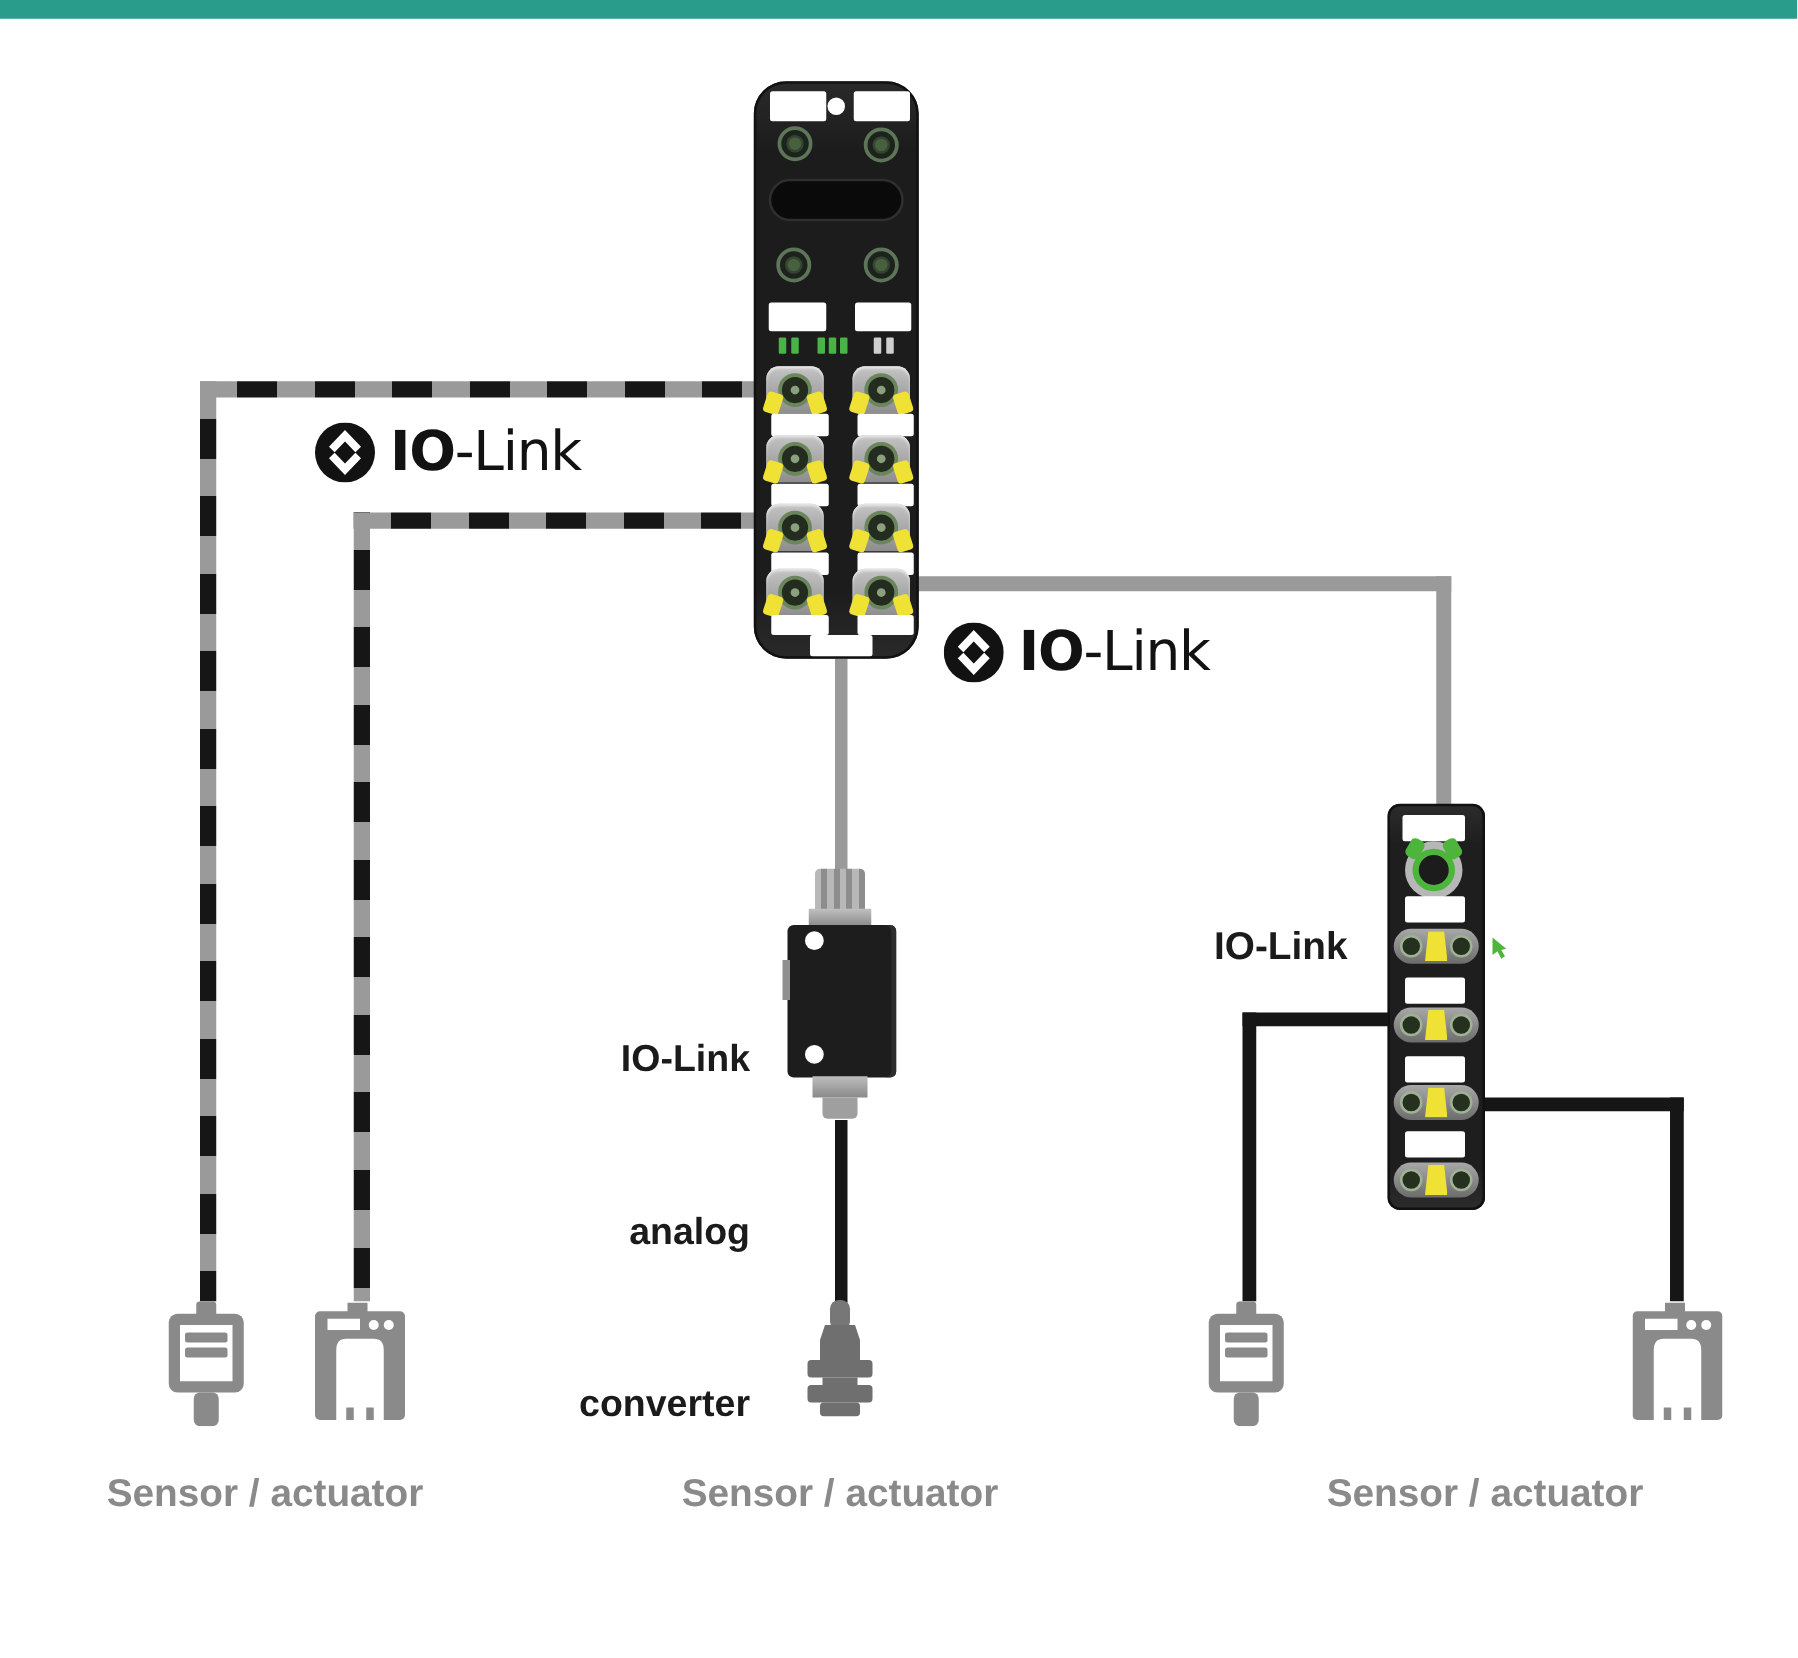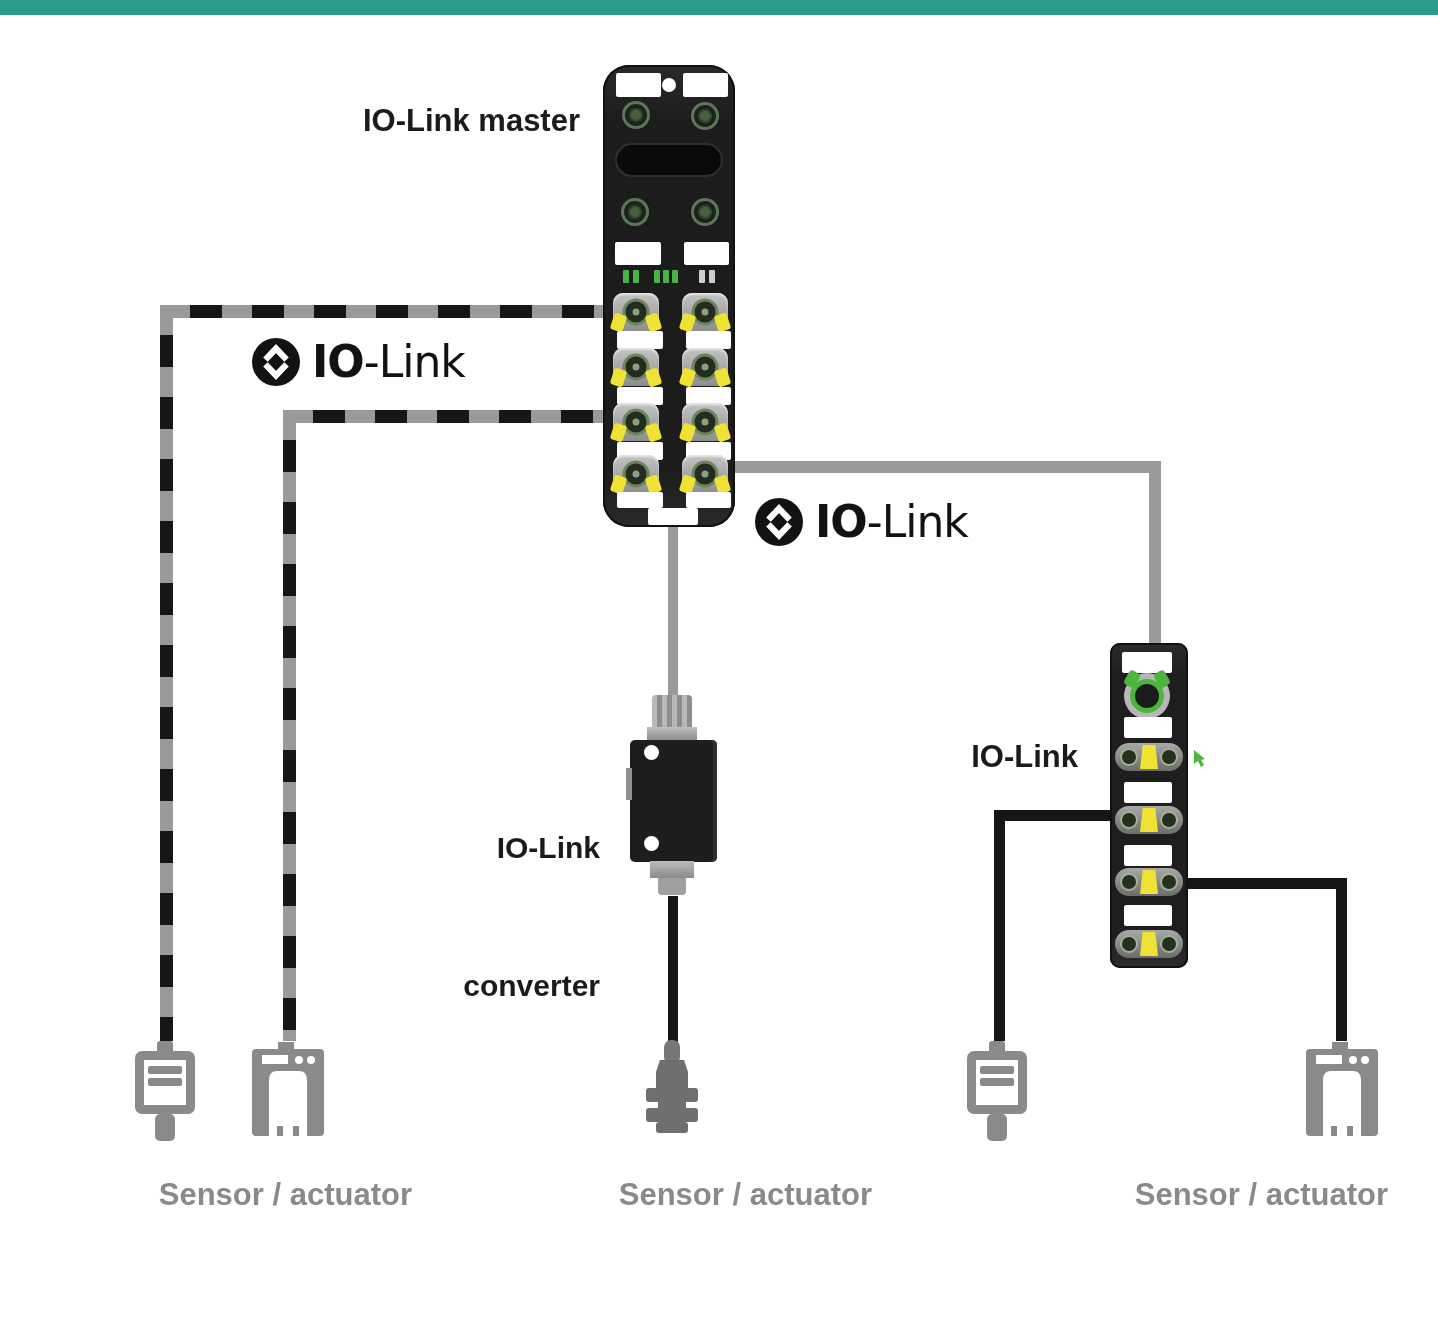--- a/index.html
+++ b/index.html
@@ -85,21 +85,21 @@
 
   
   .logo-group{z-index:4;display:flex;align-items:center;gap:12px;}
   .logo-circle{width:48px;height:48px;}
   .logo-text{font-family:"DejaVu Sans","Liberation Sans",sans-serif;font-size:44px;color:#121212;letter-spacing:-1px;}
   .logo-text .io{font-weight:800;}
 
   
   .lbl{z-index:4;color:var(--label-black);font-weight:700;font-size:31px;line-height:45px;white-space:pre;}
   .lbl.right{text-align:right;}
-  .slbl{z-index:4;color:var(--label-gray);font-weight:700;font-size:31px;line-height:46px;text-align:right;}
+  .slbl{z-index:4;color:var(--label-gray);font-weight:700;font-size:31px;line-height:46px;text-align:center;}
 
   .sensor-icon{z-index:3;}
   .cursor-artifact{z-index:5;}
 </style>
 </head>
 <body>
 
 <div class="canvas">
 
   <div class="abs teal-bar"></div>
@@ -234,28 +234,28 @@
 
   <div class="abs logo-group" style="left:755px;top:496px;">
     <svg class="logo-circle" viewBox="0 0 100 100">
       <circle cx="50" cy="50" r="50" fill="#121212"></circle>
       <path d="M28 45 L50 22 L72 45" stroke="#fff" stroke-width="13" fill="none"></path>
       <path d="M28 55 L50 78 L72 55" stroke="#fff" stroke-width="13" fill="none"></path>
     </svg>
     <div class="logo-text"><span class="io">IO</span><span>-Link</span></div>
   </div>
 
-  <div class="abs lbl right" style="left:240px;top:98px;width:340px;">IO-Link master</div>
 
   <div class="abs lbl right" style="left:878px;top:644px;width:200px;">
     <div>IO-Link</div>
   </div>
 
   <div class="abs lbl right" style="left:400px;top:733px;width:200px;font-size:30px;line-height:46px;">
     <div>IO-Link</div>
+    <div>analog</div>
     <div>converter</div>
   </div>
 
   <svg class="abs sensor-icon" style="left:133px;top:1041px;" width="64" height="100" viewBox="0 0 64 100">
     <rect x="24" y="0" width="16" height="13" rx="3" fill="#8a8a8a"></rect>
     <rect x="2" y="10" width="60" height="63" rx="7" fill="#8a8a8a"></rect>
     <rect x="11" y="19" width="42" height="45" fill="#fff"></rect>
     <rect x="15" y="25" width="34" height="8" rx="2" fill="#8a8a8a"></rect>
     <rect x="15" y="37" width="34" height="8" rx="2" fill="#8a8a8a"></rect>
     <rect x="22" y="73" width="20" height="27" rx="5" fill="#8a8a8a"></rect>

